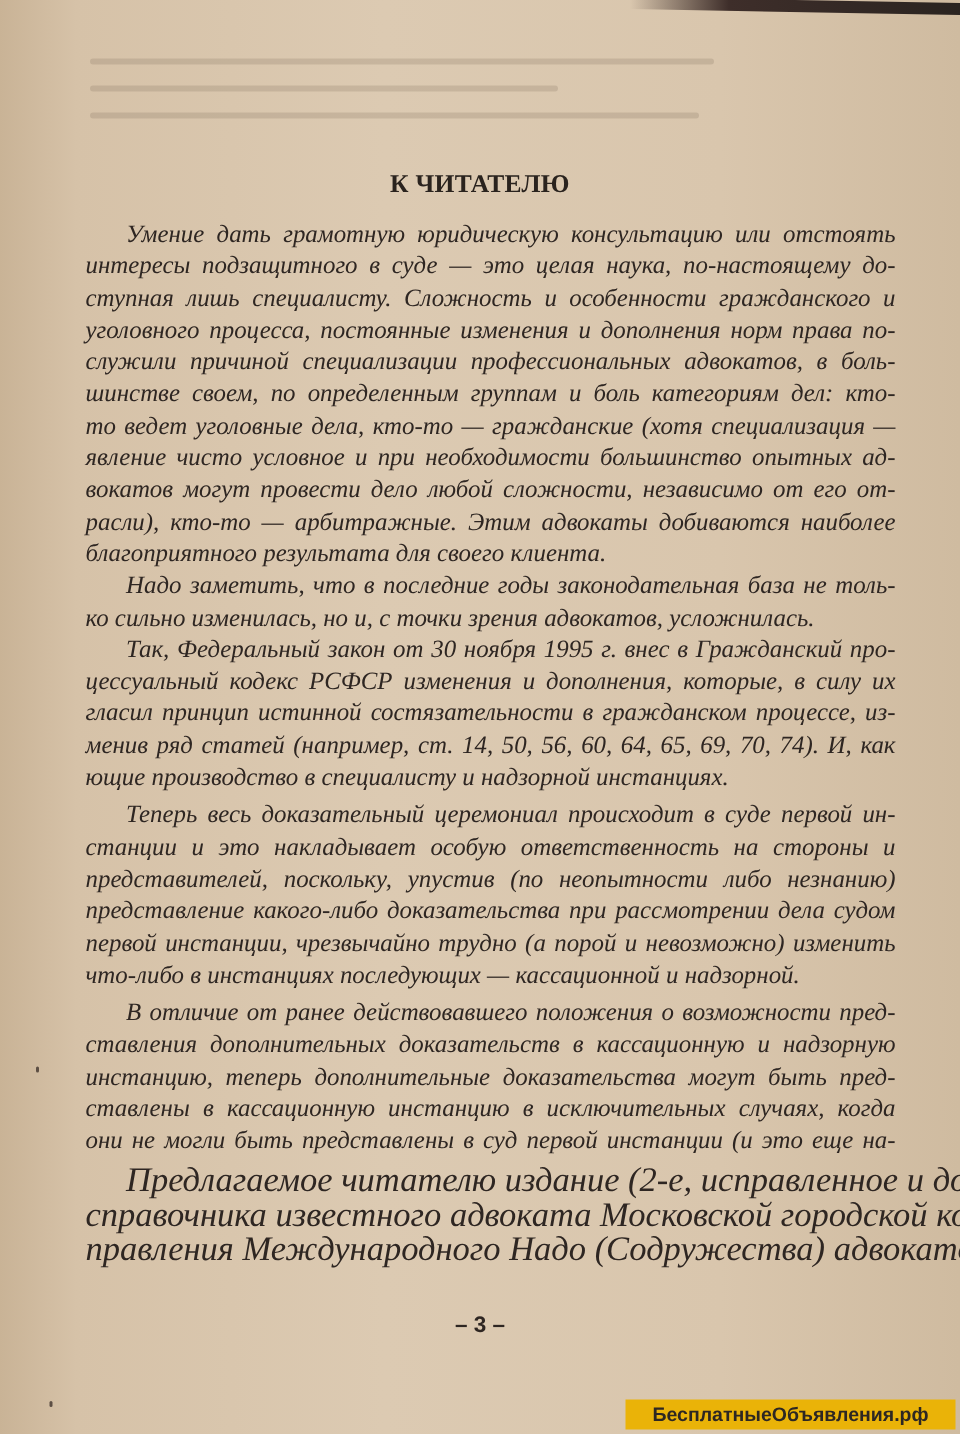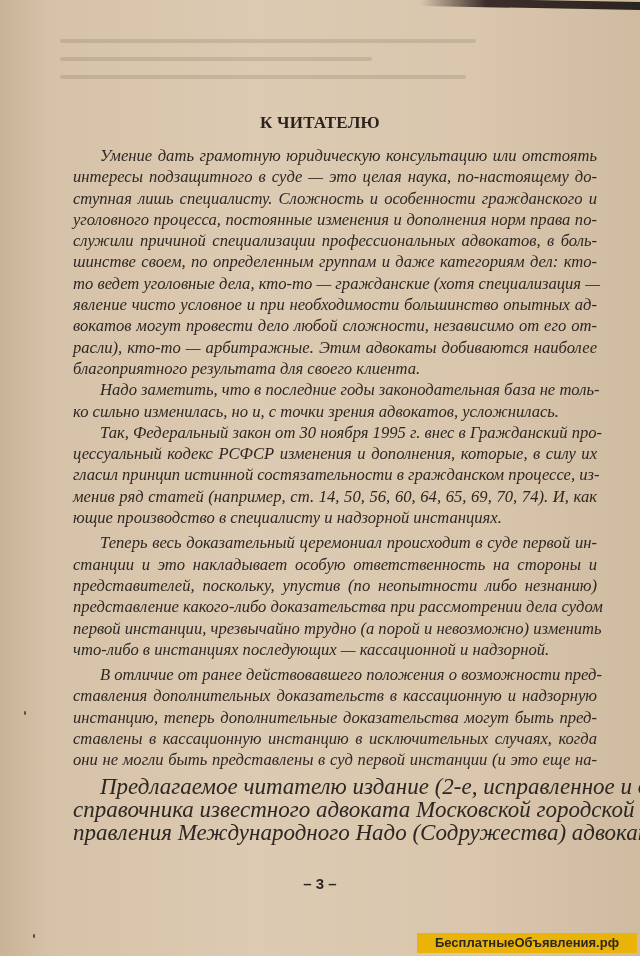--- a/index.html
+++ b/index.html
@@ -25,21 +25,21 @@
     .title {
       position: absolute; top: 113px; left: 0; width: 640px; text-align: center;
       font-family: "Liberation Serif", serif; font-weight: bold;
       font-size: 17px; color: #2a231e; letter-spacing: 0.2px;
     }
     .body {
       position: absolute; left: 57px; top: 145px; width: 540px;
       font-style: italic; font-size: 16.6px; line-height: 21.3px;
       color: #2e2622; text-align: justify;
     }
-    .line { display: block; white-space: nowrap; text-align-last: justify; margin-left: 16px; }
+    .line { display: block; white-space: nowrap; text-align-last: justify; }
     .line.last { text-align-last: left; }
     .line.indent { padding-left: 27px; }
     .para-gap { height: 4px; }
     .page-number {
       position: absolute; top: 875px; left: 0; width: 640px; text-align: center;
       font-family: "Liberation Sans", sans-serif; font-weight: bold; font-size: 15px; color: #2e2622;
     }
     .watermark {
       position: absolute; left: 417px; top: 933px; width: 220px; height: 20px;
       background: #eab308; color: #2d2723;
@@ -62,21 +62,21 @@
   <div class="title">К ЧИТАТЕЛЮ</div>
 
   <div class="body">
 
     <div>
       <span class="line indent">Умение дать грамотную юридическую консультацию или отстоять</span>
       <span class="line">интересы подзащитного в суде — это целая наука, по-настоящему до-</span>
       <span class="line">ступная лишь специалисту. Сложность и особенности гражданского и</span>
       <span class="line">уголовного процесса, постоянные изменения и дополнения норм права по-</span>
       <span class="line">служили причиной специализации профессиональных адвокатов, в боль-</span>
-      <span class="line">шинстве своем, по определенным группам и даже категориям дел: кто-</span>
+      <span class="line">шинстве своем, по определенным группам и боль категориям дел: кто-</span>
       <span class="line">то ведет уголовные дела, кто-то — гражданские (хотя специализация —</span>
       <span class="line">явление чисто условное и при необходимости большинство опытных ад-</span>
       <span class="line">вокатов могут провести дело любой сложности, независимо от его от-</span>
       <span class="line">расли), кто-то — арбитражные. Этим адвокаты добиваются наиболее</span>
       <span class="line last">благоприятного результата для своего клиента.</span>
     </div>
 
     <div>
       <span class="line indent">Надо заметить, что в последние годы законодательная база не толь-</span>
       <span class="line last">ко сильно изменилась, но и, с точки зрения адвокатов, усложнилась.</span>

